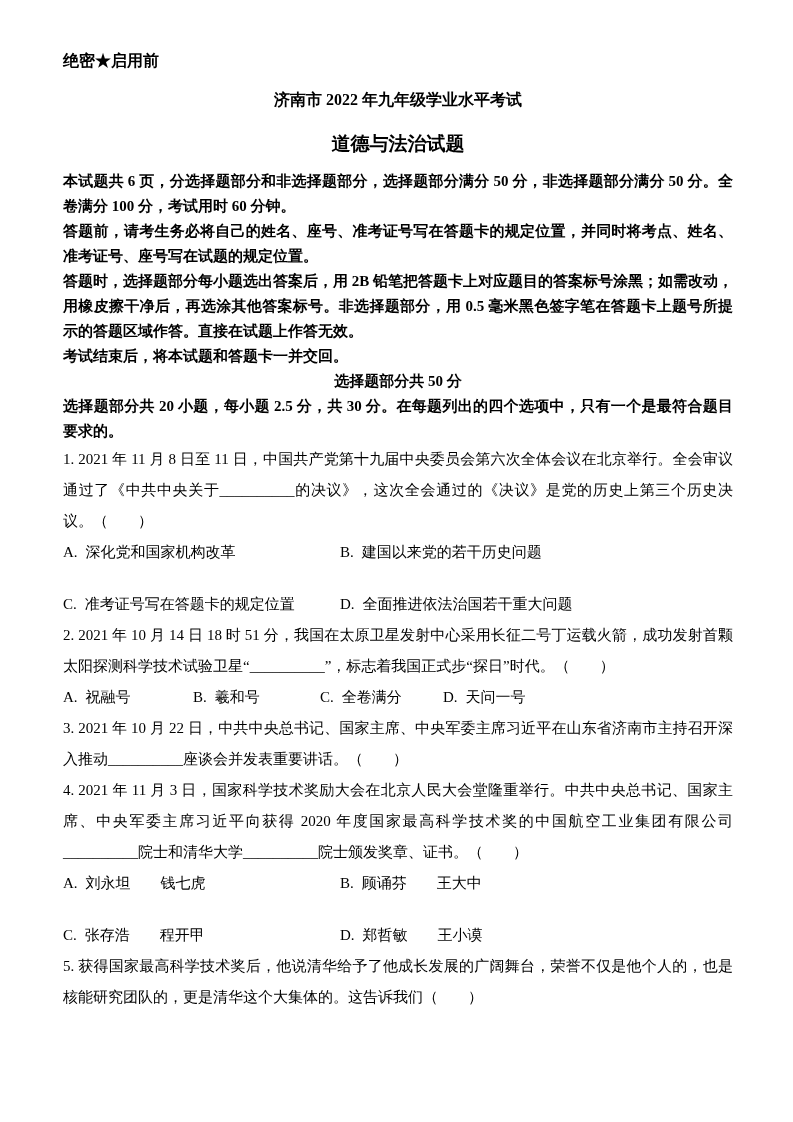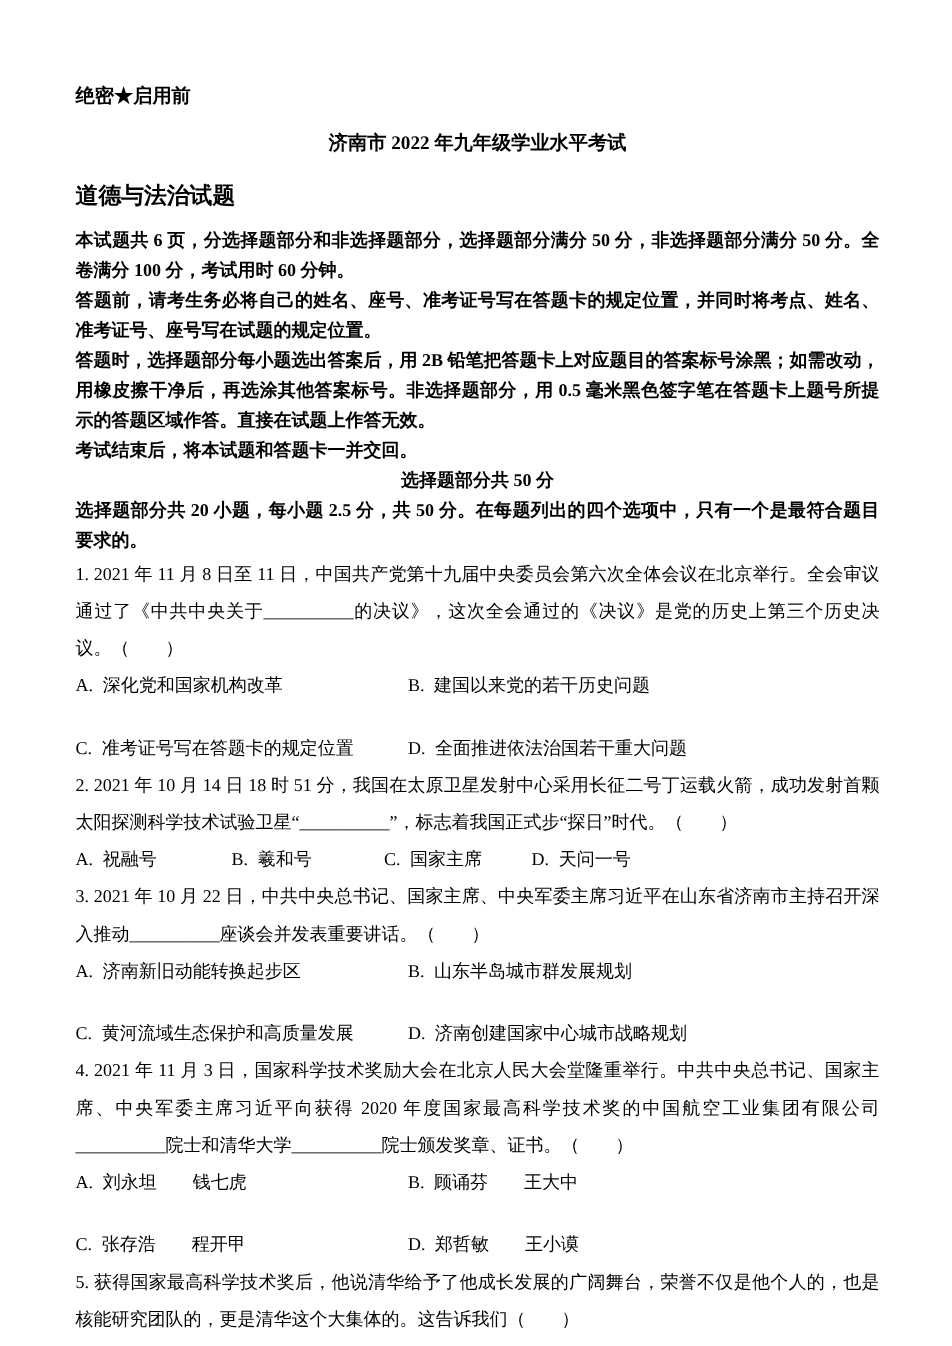--- a/index.html
+++ b/index.html
@@ -8,38 +8,39 @@
     background: #ffffff;
   }
   .page {
     position: relative;
     width: 793px;
     height: 1122px;
     margin: 0 auto;
     background: #ffffff;
     color: #000000;
     box-sizing: border-box;
-    padding: 70px 60px 0 63px;
+    padding: 50px 60px 0 63px;
     overflow: hidden;
     font-family: "Liberation Serif", serif;
   }
   .classification {
     font-size: 16px;
     font-weight: bold;
     line-height: 22px;
   }
   .title {
     margin: 14px 0 0 0;
     text-align: center;
     font-size: 16px;
     font-weight: bold;
     line-height: 28px;
   }
   .subtitle {
     margin: 17px 0 0 0;
+    text-align: center;
     font-size: 19px;
     font-weight: bold;
     line-height: 26px;
   }
   .notices {
     margin-top: 12px;
   }
   .notices p {
     margin: 0;
     font-size: 15px;
@@ -96,50 +97,44 @@
   <h2 class="subtitle">道德与法治试题</h2>
 
   <div class="notices">
     <p>本试题共 6 页，分选择题部分和非选择题部分，选择题部分满分 50 分，非选择题部分满分 50 分。全卷满分 100 分，考试用时 60 分钟。</p>
     <p>答题前，请考生务必将自己的姓名、座号、准考证号写在答题卡的规定位置，并同时将考点、姓名、准考证号、座号写在试题的规定位置。</p>
     <p>答题时，选择题部分每小题选出答案后，用 2B 铅笔把答题卡上对应题目的答案标号涂黑；如需改动，用橡皮擦干净后，再选涂其他答案标号。非选择题部分，用 0.5 毫米黑色签字笔在答题卡上题号所提示的答题区域作答。直接在试题上作答无效。</p>
     <p>考试结束后，将本试题和答题卡一并交回。</p>
   </div>
 
   <div class="section-title">选择题部分共 50 分</div>
-  <p class="section-desc">选择题部分共 20 小题，每小题 2.5 分，共 50 分。在每题列出的四个选项中，只有一个是最符合题目要求的。</p>
+  <p class="section-desc">选择题部分共 20 小题，每小题 2.5 分，共 30 分。在每题列出的四个选项中，只有一个是最符合题目要求的。</p>
 
   <div class="question">
     <p class="stem">1. 2021 年 11 月 8 日至 11 日，中国共产党第十九届中央委员会第六次全体会议在北京举行。全会审议通过了《中共中央关于__________的决议》，这次全会通过的《决议》是党的历史上第三个历史决议。（　　）</p>
     <div class="opts two">
       <div class="opt"><span class="opt-label">A.</span><span>深化党和国家机构改革</span></div>
       <div class="opt"><span class="opt-label">B.</span><span>建国以来党的若干历史问题</span></div>
       <div class="opt"><span class="opt-label">C.</span><span>准考证号写在答题卡的规定位置</span></div>
       <div class="opt"><span class="opt-label">D.</span><span>全面推进依法治国若干重大问题</span></div>
     </div>
   </div>
 
   <div class="question">
     <p class="stem">2. 2021 年 10 月 14 日 18 时 51 分，我国在太原卫星发射中心采用长征二号丁运载火箭，成功发射首颗太阳探测科学技术试验卫星“__________”，标志着我国正式步“探日”时代。（　　）</p>
     <div class="opts four">
       <div class="opt"><span class="opt-label">A.</span><span>祝融号</span></div>
       <div class="opt"><span class="opt-label">B.</span><span>羲和号</span></div>
-      <div class="opt"><span class="opt-label">C.</span><span>国家主席</span></div>
+      <div class="opt"><span class="opt-label">C.</span><span>全卷满分</span></div>
       <div class="opt"><span class="opt-label">D.</span><span>天问一号</span></div>
     </div>
   </div>
 
   <div class="question">
     <p class="stem">3. 2021 年 10 月 22 日，中共中央总书记、国家主席、中央军委主席习近平在山东省济南市主持召开深入推动__________座谈会并发表重要讲话。（　　）</p>
-    <div class="opts two">
-      <div class="opt"><span class="opt-label">A.</span><span>济南新旧动能转换起步区</span></div>
-      <div class="opt"><span class="opt-label">B.</span><span>山东半岛城市群发展规划</span></div>
-      <div class="opt"><span class="opt-label">C.</span><span>黄河流域生态保护和高质量发展</span></div>
-      <div class="opt"><span class="opt-label">D.</span><span>济南创建国家中心城市战略规划</span></div>
-    </div>
   </div>
 
   <div class="question">
     <p class="stem">4. 2021 年 11 月 3 日，国家科学技术奖励大会在北京人民大会堂隆重举行。中共中央总书记、国家主席、中央军委主席习近平向获得 2020 年度国家最高科学技术奖的中国航空工业集团有限公司__________院士和清华大学__________院士颁发奖章、证书。（　　）</p>
     <div class="opts two">
       <div class="opt"><span class="opt-label">A.</span><span>刘永坦　　钱七虎</span></div>
       <div class="opt"><span class="opt-label">B.</span><span>顾诵芬　　王大中</span></div>
       <div class="opt"><span class="opt-label">C.</span><span>张存浩　　程开甲</span></div>
       <div class="opt"><span class="opt-label">D.</span><span>郑哲敏　　王小谟</span></div>
     </div>

